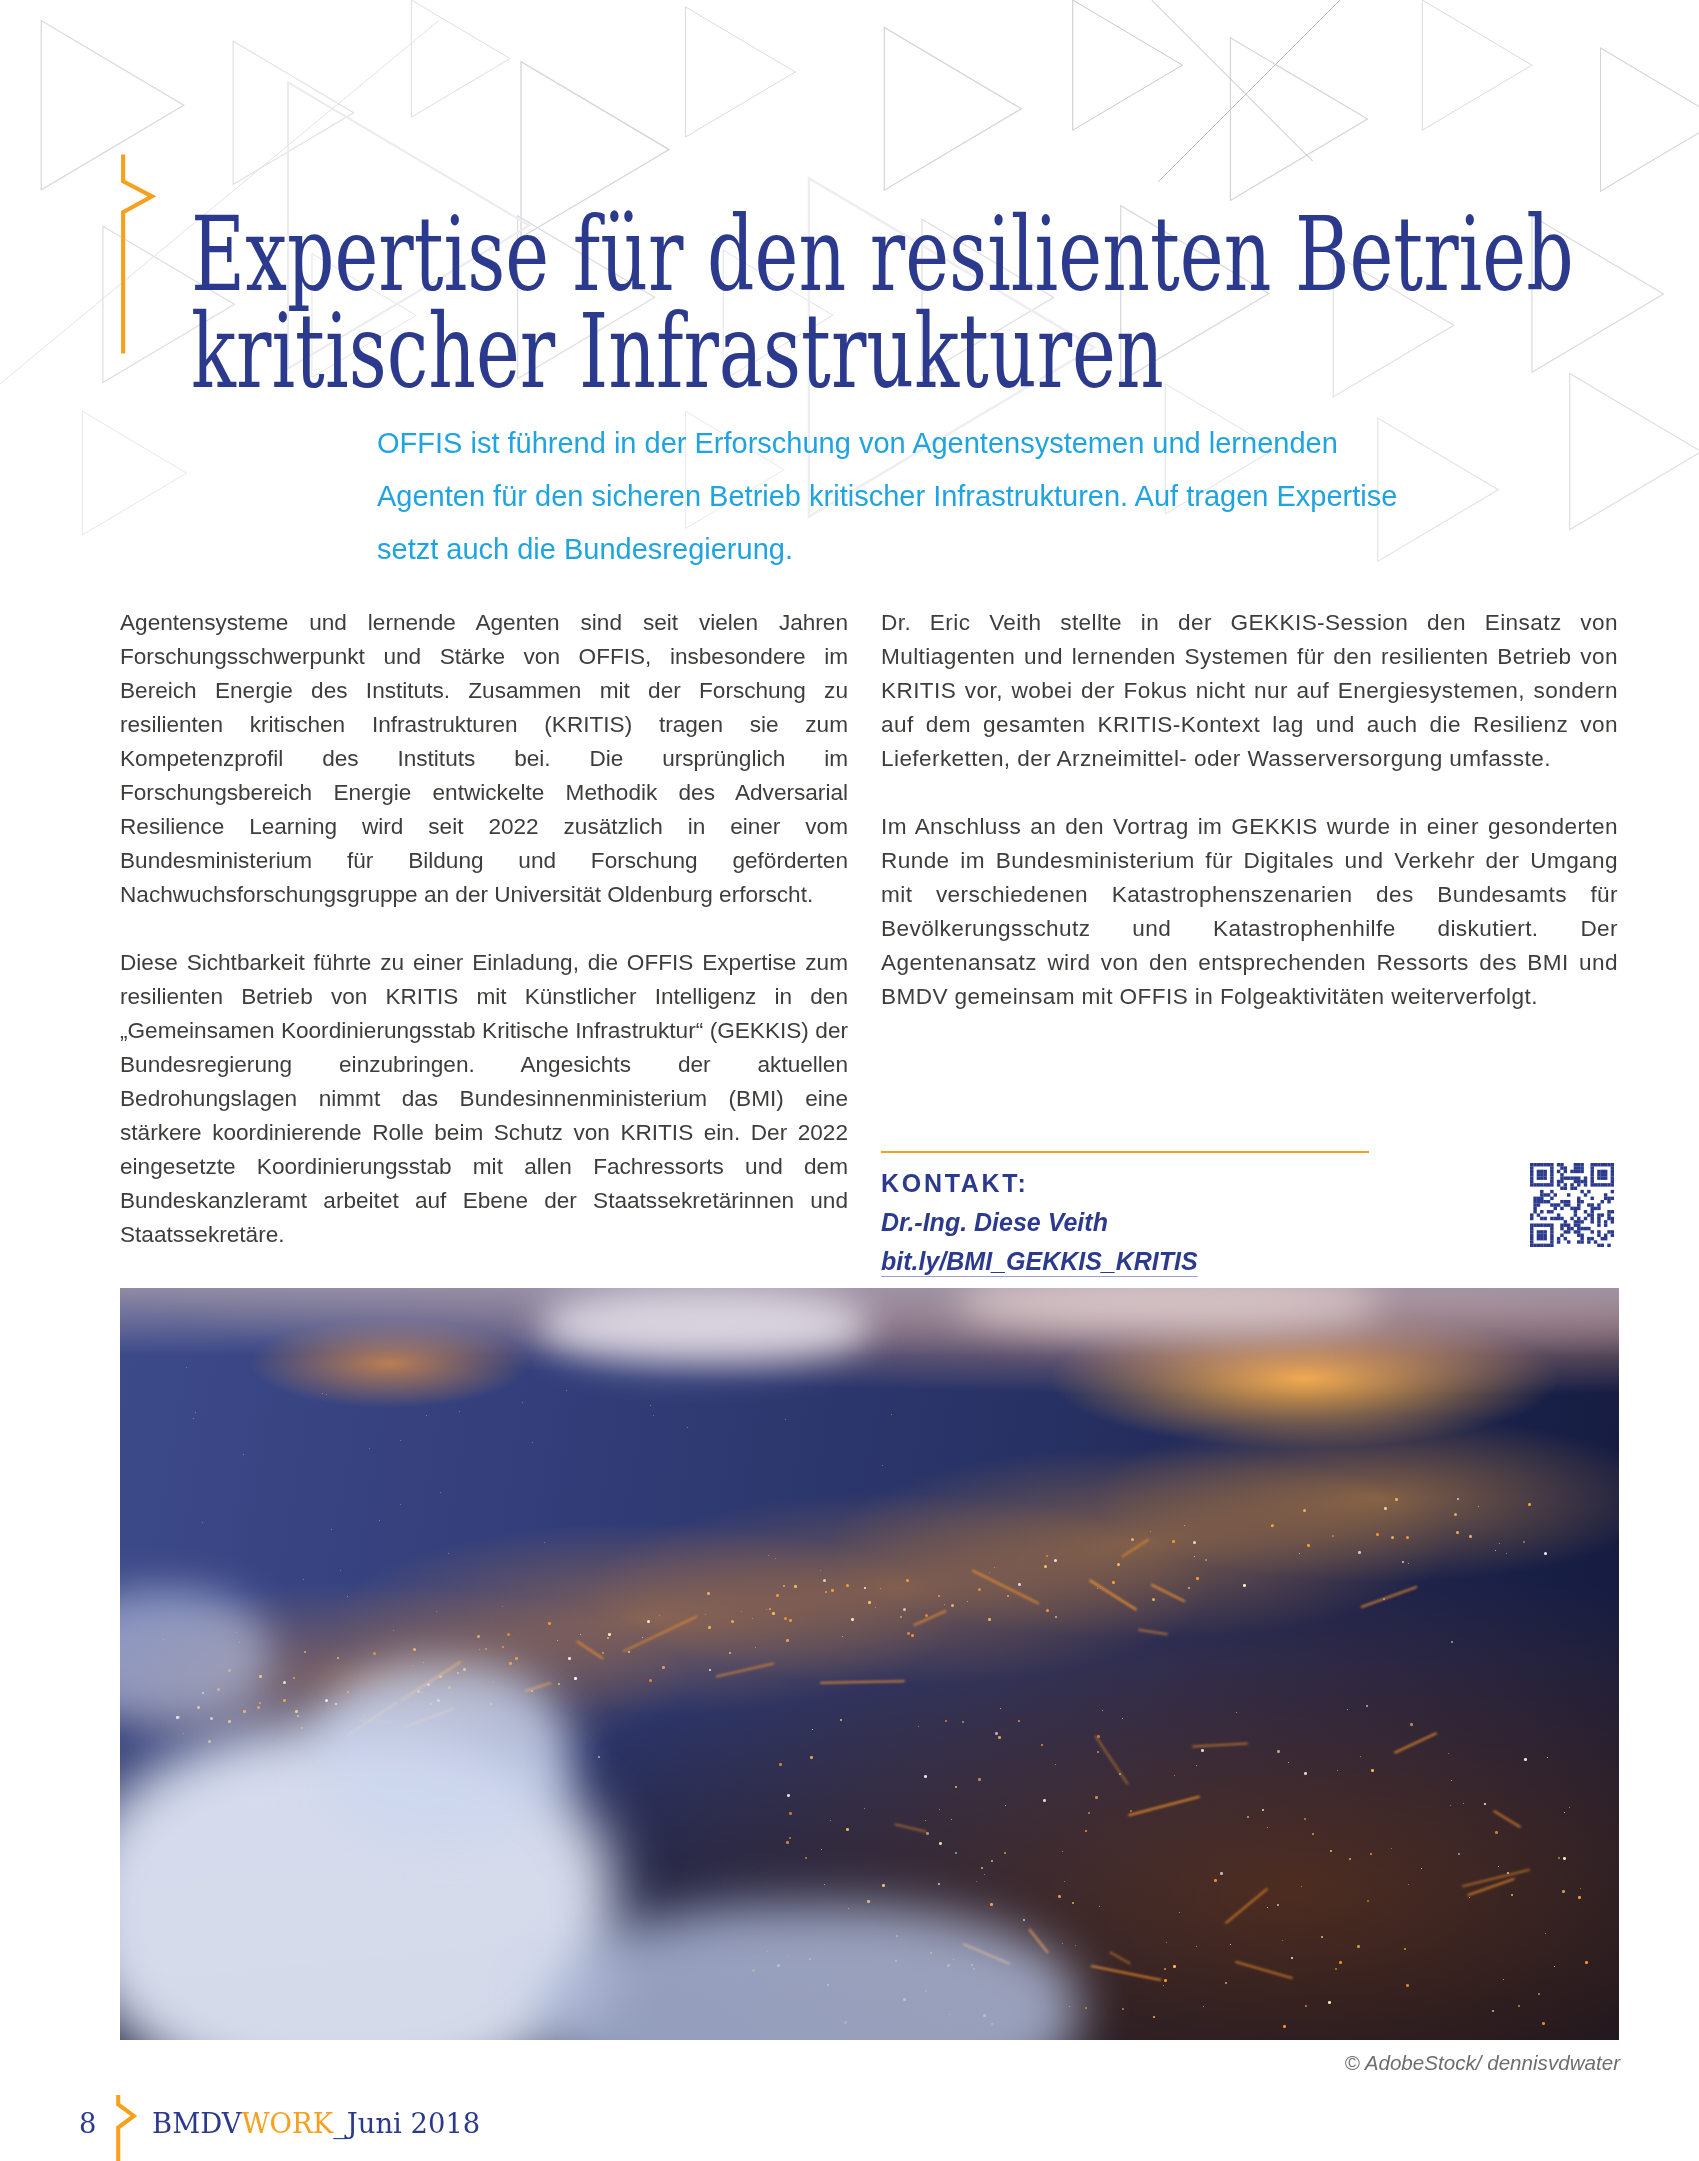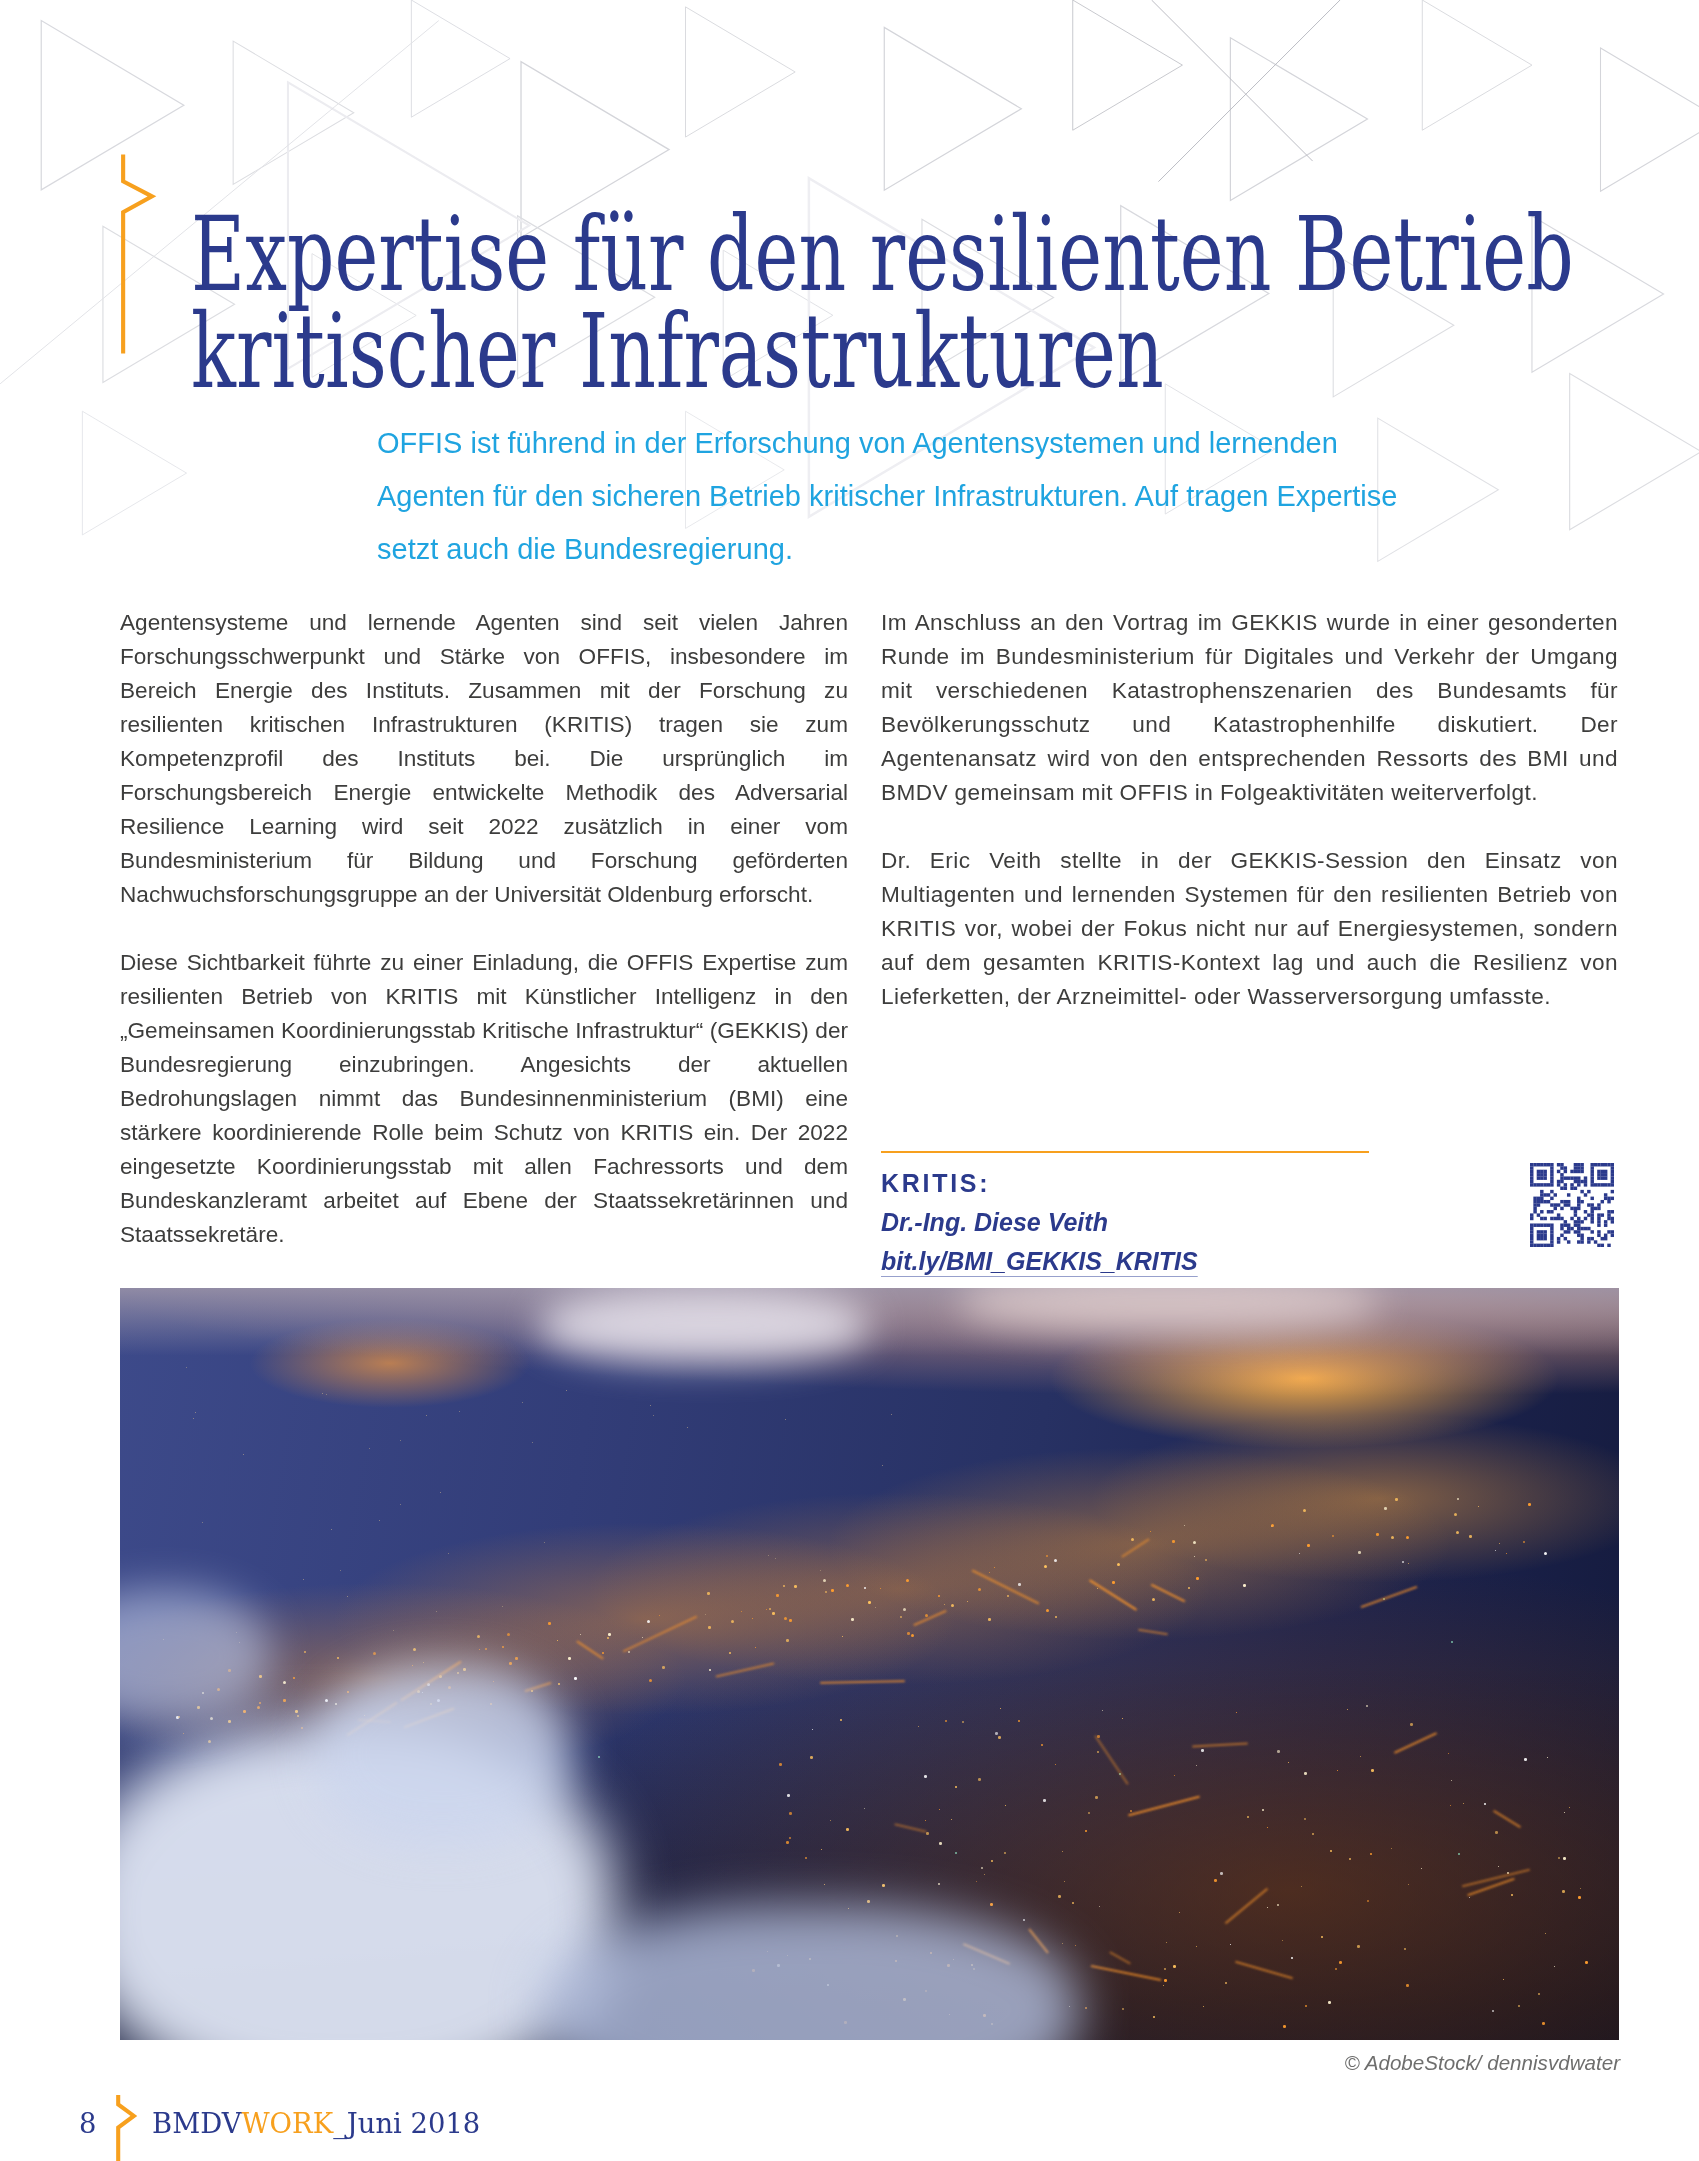--- a/index.html
+++ b/index.html
@@ -146,27 +146,27 @@
 </h1>
 
 <p class="subtitle">OFFIS ist führend in der Erforschung von Agentensystemen und lernenden Agenten für den sicheren Betrieb kritischer Infrastrukturen. Auf tragen Expertise setzt auch die Bundesregierung.</p>
 
 <div class="col col-left">
   <p>Agentensysteme und lernende Agenten sind seit vielen Jahren Forschungsschwerpunkt und Stärke von OFFIS, insbesondere im Bereich Energie des Instituts. Zusammen mit der Forschung zu resilienten kritischen Infrastrukturen (KRITIS) tragen sie zum Kompetenzprofil des Instituts bei. Die ursprünglich im Forschungsbereich Energie entwickelte Methodik des Adversarial Resilience Learning wird seit 2022 zusätzlich in einer vom Bundesministerium für Bildung und Forschung geförderten Nachwuchsforschungsgruppe an der Universität Oldenburg erforscht.</p>
   <p>Diese Sichtbarkeit führte zu einer Einladung, die OFFIS Expertise zum resilienten Betrieb von KRITIS mit Künstlicher Intelligenz in den „Gemeinsamen Koordinierungsstab Kritische Infrastruktur“ (GEKKIS) der Bundesregierung einzubringen. Angesichts der aktuellen Bedrohungslagen nimmt das Bundesinnenministerium (BMI) eine stärkere koordinierende Rolle beim Schutz von KRITIS ein. Der 2022 eingesetzte Koordinierungsstab mit allen Fachressorts und dem Bundeskanzleramt arbeitet auf Ebene der Staatssekretärinnen und Staatssekretäre.</p>
 </div>
 
 <div class="col col-right">
+  <p>Dr. Eric Veith stellte in der GEKKIS-Session den Einsatz von Multiagenten und lernenden Systemen für den resilienten Betrieb von KRITIS vor, wobei der Fokus nicht nur auf Energiesystemen, sondern auf dem gesamten KRITIS-Kontext lag und auch die Resilienz von Lieferketten, der Arzneimittel- oder Wasserversorgung umfasste.</p>
   <p>Im Anschluss an den Vortrag im GEKKIS wurde in einer gesonderten Runde im Bundesministerium für Digitales und Verkehr der Umgang mit verschiedenen Katastrophenszenarien des Bundesamts für Bevölkerungsschutz und Katastrophenhilfe diskutiert. Der Agentenansatz wird von den entsprechenden Ressorts des BMI und BMDV gemeinsam mit OFFIS in Folgeaktivitäten weiterverfolgt.</p>
-  <p>Dr. Eric Veith stellte in der GEKKIS-Session den Einsatz von Multiagenten und lernenden Systemen für den resilienten Betrieb von KRITIS vor, wobei der Fokus nicht nur auf Energiesystemen, sondern auf dem gesamten KRITIS-Kontext lag und auch die Resilienz von Lieferketten, der Arzneimittel- oder Wasserversorgung umfasste.</p>
 </div>
 
 <div class="contact">
   <hr class="contact-rule">
-  <div class="contact-heading">KRITIS:</div>
+  <div class="contact-heading">KONTAKT:</div>
   <div class="contact-name">Dr.-Ing. Diese Veith</div>
   <a class="contact-link">bit.ly/BMI_GEKKIS_KRITIS</a>
 </div>
 
 <svg class="qr" id="qr" viewBox="0 0 123 123" xmlns="http://www.w3.org/2000/svg">
     <rect x="0.00" y="0.00" width="5.07" height="5.07" fill="#2b3a8c"></rect>
     <rect x="4.92" y="0.00" width="5.07" height="5.07" fill="#2b3a8c"></rect>
     <rect x="9.84" y="0.00" width="5.07" height="5.07" fill="#2b3a8c"></rect>
     <rect x="14.76" y="0.00" width="5.07" height="5.07" fill="#2b3a8c"></rect>
     <rect x="19.68" y="0.00" width="5.07" height="5.07" fill="#2b3a8c"></rect>

